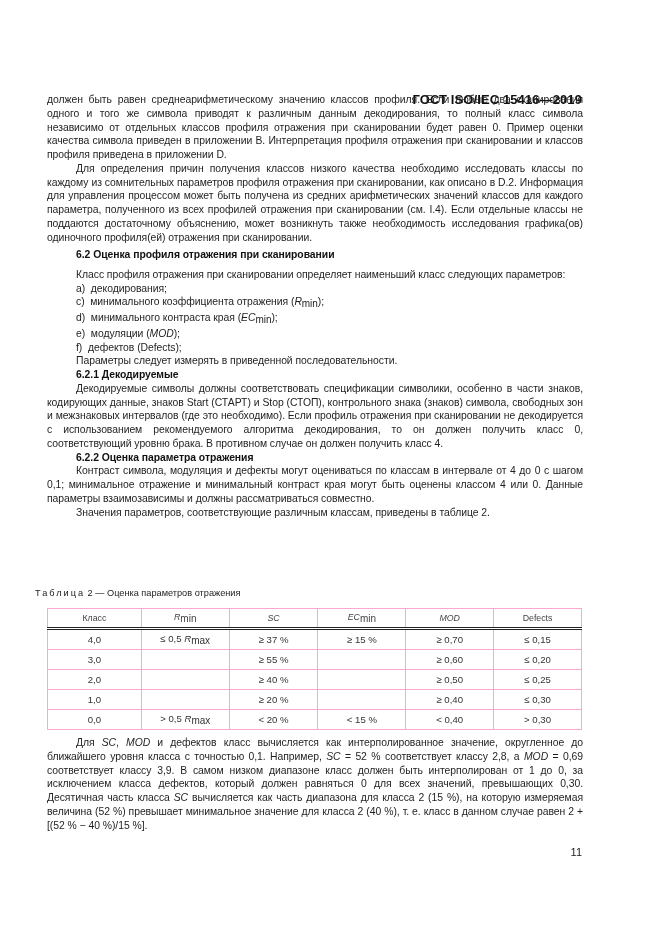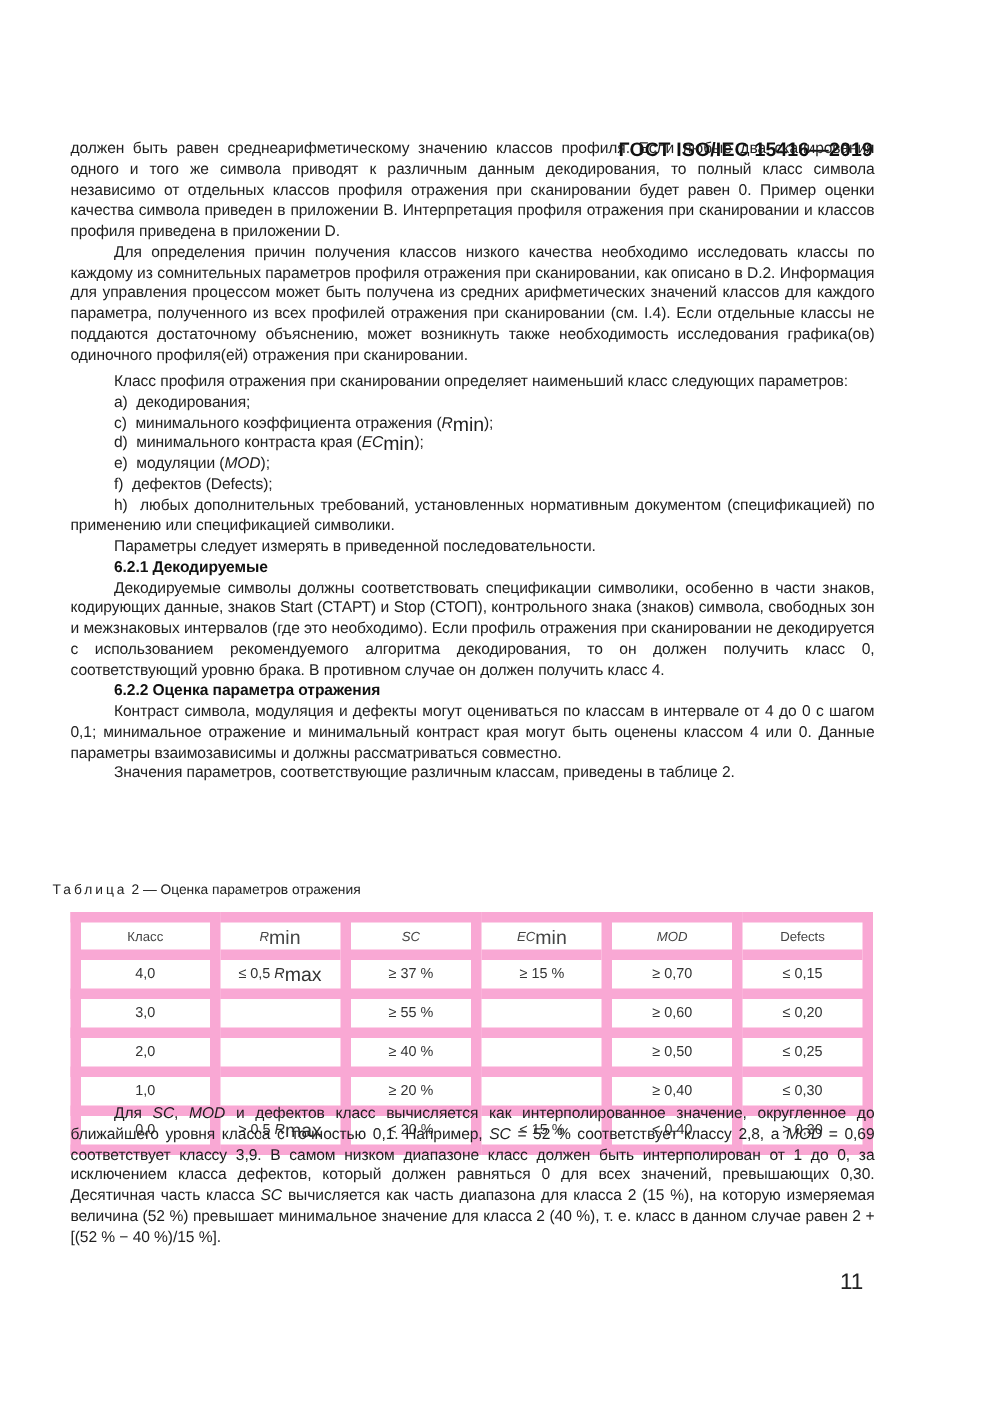--- a/index.html
+++ b/index.html
@@ -25,52 +25,53 @@
     p { margin: 0; }
     p.indent { text-indent: 29px; }
     p.list-item { padding-left: 29px; text-align: left; }
     p.list-item-wrap { text-indent: 29px; }
     .heading {
       font-weight: bold; padding-left: 29px; margin: 0;
       font-size: 10.4px; color: #111;
     }
     .heading.big-gap { margin: 0 0 6px 0; }
     .it { font-style: italic; }
-    .sub { font-size: 13px; vertical-align: -2px; }
+    .sub { font-size: 10px; vertical-align: -2px; }
     .table-caption {
       position: absolute; top: 588px; left: 35px;
       font-size: 9.2px; color: #222;
     }
     .table-caption .spaced { letter-spacing: 2px; }
     table.params {
       position: absolute; top: 608px; left: 47px; width: 535px;
       border-collapse: collapse; font-size: 9.6px; color: #333;
     }
     table.params th, table.params td {
-      border: 7px solid #f9a8d4; text-align: center; height: 19px; padding: 0;
+      border: 1px solid #f9a8d4; text-align: center; height: 19px; padding: 0;
     }
     table.params th { font-weight: normal; font-size: 8.8px; color: #444; height: 18px; }
     table.params thead tr { border-bottom: 3px double #222; }
     table.params thead th { border-bottom: 3px double #222; }
     .page-number {
-      position: absolute; top: 846px; left: 560px; width: 22px; 
-      font-size: 15px; color: #222;
+      position: absolute; top: 846px; left: 560px; width: 22px; text-align: right;
+      font-size: 11px; color: #222;
     }
   </style>
 </head>
 <body>
 
 <div class="page-header">ГОСТ ISO/IEC 15416—2019</div>
 
 <div class="body-text block-1">
   <p>должен быть равен среднеарифметическому значению классов профиля. Если любые два сканирования одного и того же символа приводят к различным данным декодирования, то полный класс символа независимо от отдельных классов профиля отражения при сканировании будет равен 0. Пример оценки качества символа приведен в приложении В. Интерпретация профиля отражения при сканировании и классов профиля приведена в приложении D.</p>
   <p class="indent">Для определения причин получения классов низкого качества необходимо исследовать классы по каждому из сомнительных параметров профиля отражения при сканировании, как описано в D.2. Информация для управления процессом может быть получена из средних арифметических значений классов для каждого параметра, полученного из всех профилей отражения при сканировании (см. I.4). Если отдельные классы не поддаются достаточному объяснению, может возникнуть также необходимость исследования графика(ов) одиночного профиля(ей) отражения при сканировании.</p>
 </div>
 
 <div class="body-text block-2">
+  <p class="heading big-gap">6.2  Оценка профиля отражения при сканировании</p>
   <p class="indent">Класс профиля отражения при сканировании определяет наименьший класс следующих параметров:</p>
 
   <p class="list-item">
     <span>a)</span>&nbsp;
     <span>декодирования;</span>
   </p>
   <p class="list-item">
     <span>c)</span>&nbsp;
     <span>минимального коэффициента отражения (</span><span class="it">R</span><span class="sub">min</span><span>);</span>
   </p>
@@ -78,24 +79,20 @@
     <span>d)</span>&nbsp;
     <span>минимального контраста края (</span><span class="it">EC</span><span class="sub">min</span><span>);</span>
   </p>
   <p class="list-item">
     <span>e)</span>&nbsp;
     <span>модуляции (</span><span class="it">MOD</span><span>);</span>
   </p>
   <p class="list-item">
     <span>f)</span>&nbsp;
     <span>дефектов (Defects);</span>
-  </p>
-  <p class="list-item-wrap" style="text-align:justify">
-    <span>h)</span>&nbsp;
-    <span>любых дополнительных требований, установленных нормативным документом (спецификацией) по применению или спецификацией символики.</span>
   </p>
   <p class="indent">Параметры следует измерять в приведенной последовательности.</p>
 
   <p class="heading">6.2.1  Декодируемые</p>
   <p class="indent">Декодируемые символы должны соответствовать спецификации символики, особенно в части знаков, кодирующих данные, знаков Start (СТАРТ) и Stop (СТОП), контрольного знака (знаков) символа, свободных зон и межзнаковых интервалов (где это необходимо). Если профиль отражения при сканировании не декодируется с использованием рекомендуемого алгоритма декодирования, то он должен получить класс 0, соответствующий уровню брака. В противном случае он должен получить класс 4.</p>
 
   <p class="heading">6.2.2  Оценка параметра отражения</p>
   <p class="indent">Контраст символа, модуляция и дефекты могут оцениваться по классам в интервале от 4 до 0 с шагом 0,1; минимальное отражение и минимальный контраст края могут быть оценены классом 4 или 0. Данные параметры взаимозависимы и должны рассматриваться совместно.</p>
   <p class="indent">Значения параметров, соответствующие различным классам, приведены в таблице 2.</p>
 </div>

